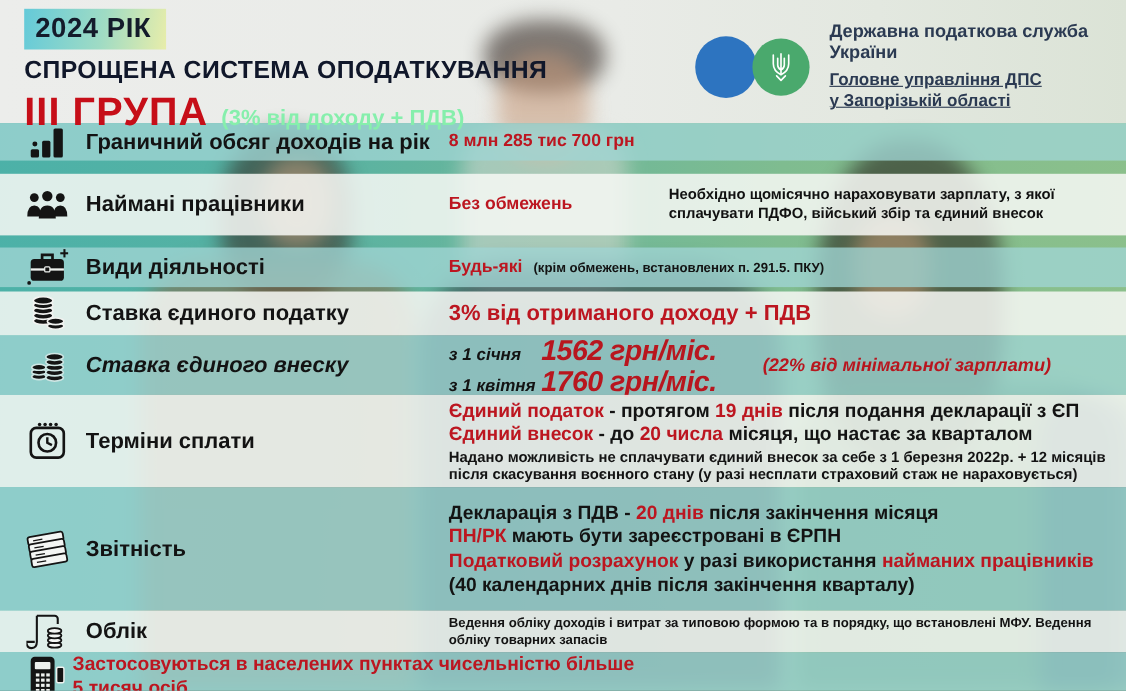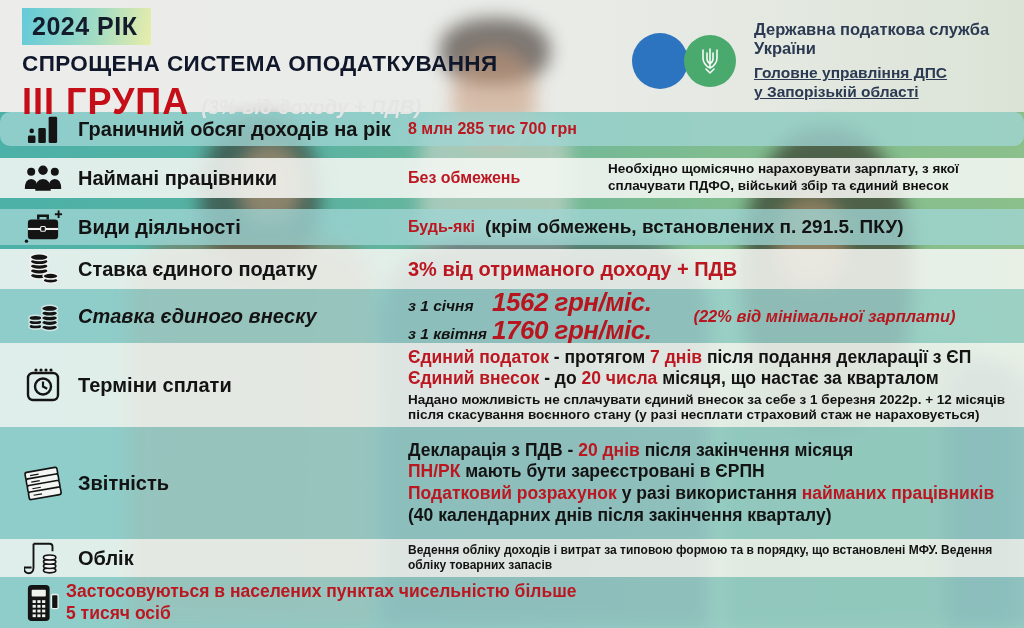--- a/index.html
+++ b/index.html
@@ -22,48 +22,48 @@
   .s9{left:776px;top:196px;width:70px;height:92px;background:#c39774;}
   .s10{left:724px;top:350px;width:290px;height:278px;background:#3b7b50;border-radius:60px 60px 0 0;}
   .s11{left:946px;top:360px;width:90px;height:268px;background:#27506b;border-radius:40px 40px 0 0;}
   
   .hdr{position:absolute;left:22px;top:8px;z-index:6;}
   .badge{display:inline-block;padding:4px 14px 4px 10px;font-size:25px;font-weight:800;color:#141b2b;
          background:linear-gradient(100deg,#64cad9 0%,#9fdbc4 55%,#e8edaa 100%);letter-spacing:.5px;}
   .title{margin-top:6px;font-size:22.5px;font-weight:800;color:#10172a;letter-spacing:.4px;}
   .groupline{margin-top:4px;display:flex;align-items:baseline;gap:12px;}
   .group{font-size:36px;font-weight:800;color:#c60e18;letter-spacing:1px;}
-  .groupnote{font-size:20px;font-weight:800;color:#e5e5e5;font-style:italic;}
+  .groupnote{font-size:20px;font-weight:800;color:#86efac;}
   
   .org{position:absolute;left:632px;top:20px;z-index:6;display:flex;align-items:center;gap:14px;}
   .logo{position:relative;width:108px;height:58px;flex:none;}
   .c-blue{position:absolute;left:0;top:1px;width:56px;height:56px;border-radius:50%;background:#2d74c0;}
   .c-green{position:absolute;left:52px;top:3px;width:52px;height:52px;border-radius:50%;background:#4aa96d;
            display:flex;align-items:center;justify-content:center;}
   .orgtext{color:#2b3a52;}
   .org1{font-size:16.5px;font-weight:700;margin-bottom:5px;}
   .org2{font-size:15.5px;font-weight:700;line-height:1.25;text-decoration:underline;}
   
   .rows{position:absolute;left:0;top:112px;width:1024px;bottom:0;z-index:4;display:flex;flex-direction:column;}
   .row{display:flex;align-items:center;flex:none;}
   .band-cyan{background:rgba(160,213,212,.78);}
   .band-white{background:rgba(247,248,245,.86);}
   .gap{flex:none;}
   .g1{height:12px;} .g2{height:11px;} .g3{height:4px;}
-  .r1{height:34px;border-radius:10px;} .r2{height:40px;} .r3{height:36px;} .r4{height:40px;}
+  .r1{height:34px;} .r2{height:56px;} .r3{height:36px;} .r4{height:40px;}
   .r5{height:54px;font-style:italic;} .r6{height:84px;} .r7{height:112px;} .r8{height:38px;} .r9{flex:1;}
   .icell{width:46px;margin-left:20px;flex:none;display:flex;justify-content:center;align-items:center;}
   .lcell{width:330px;flex:none;padding-left:12px;font-size:20px;font-weight:800;color:#131313;line-height:1.1;}
   .ccell{flex:1;padding-right:8px;min-width:0;}
   .val{font-size:16px;font-weight:800;color:#bc1620;}
   .val4{font-size:20px;}
   .flexline{display:flex;align-items:center;}
   .w200{width:200px;flex:none;}
   .note-sm{flex:1;font-size:13.5px;font-weight:700;color:#111;line-height:1.25;padding-right:14px;}
-  .note-md{font-size:19px;font-weight:800;color:#131313;margin-left:10px;}
+  .note-md{font-size:12px;font-weight:800;color:#131313;margin-left:10px;}
   .rates .rline{display:flex;align-items:baseline;line-height:1.08;}
   .pre{width:84px;flex:none;font-size:15.5px;font-weight:800;color:#131313;}
   .amt{font-size:26px;font-weight:800;color:#b8161e;letter-spacing:-.5px;}
   .note22{font-size:16.5px;font-weight:800;color:#b8161e;margin-left:42px;}
   .tl{font-size:17.5px;font-weight:800;line-height:1.18;}
   .ts{font-size:13.5px;font-weight:700;color:#131313;line-height:1.14;margin-top:3px;max-width:600px;}
   .tl7{font-size:17.5px;font-weight:800;line-height:1.24;}
   .red{color:#bc1620;} .dk{color:#131313;}
   .acc{font-size:12px;font-weight:800;color:#131313;line-height:1.22;max-width:605px;}
   .lbl9{font-size:19px;line-height:1.12;}
@@ -235,21 +235,21 @@
             <circle cx="22" cy="4" r="1.6"></circle>
               <circle cx="27" cy="4" r="1.6"></circle>
           </g>
           <circle cx="19" cy="20.5" r="8"></circle>
           <path d="M19 15.5 v5 l4.2 2.2" stroke-width="2.2"></path>
         </svg>
       </div>
       <div class="lcell">Терміни сплати</div>
       <div class="ccell">
         <div class="tl">
-          <span class="red">Єдиний податок</span><span class="dk"> - протягом </span><span class="red">7 днів</span><span class="dk"> після подання декларації з ЄП</span>
+          <span class="red">Єдиний податок</span><span class="dk"> - протягом </span><span class="red">19 днів</span><span class="dk"> після подання декларації з ЄП</span>
         </div>
         <div class="tl">
           <span class="red">Єдиний внесок</span><span class="dk"> - до </span><span class="red">20 числа</span><span class="dk"> місяця, що настає за кварталом</span>
         </div>
         <div class="ts">Надано можливість не сплачувати єдиний внесок за себе з 1 березня 2022р. + 12 місяців після скасування воєнного стану (у разі несплати страховий стаж не нараховується)</div>
       </div>
     </div>
 
     <div class="row band-cyan r7">
       <div class="icell">

